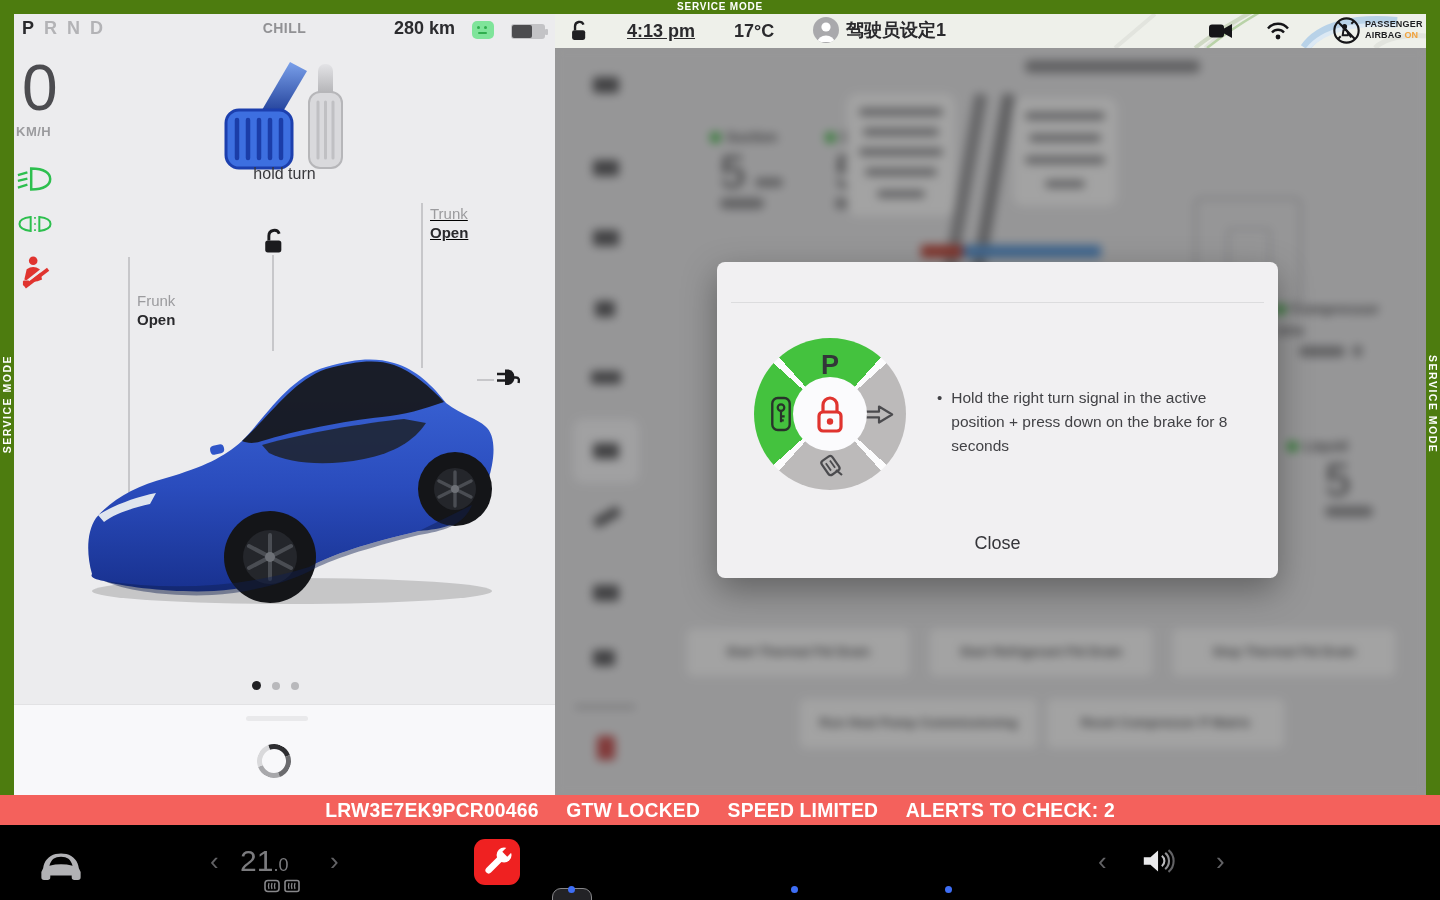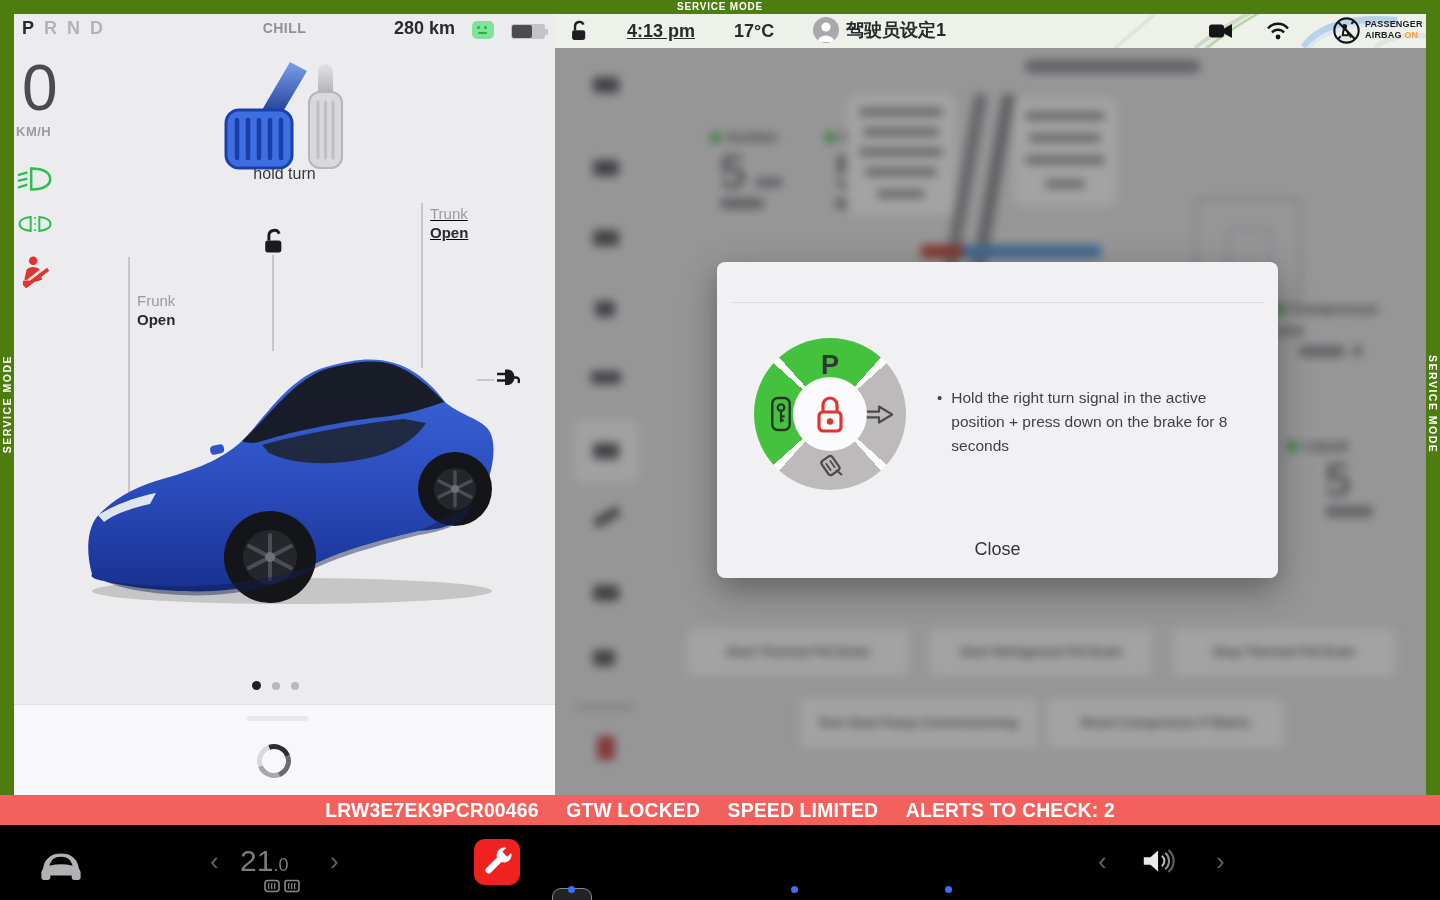--- a/index.html
+++ b/index.html
@@ -391,21 +391,21 @@
           <circle cx="18" cy="29.5" r="3.2" fill="#e0342f"></circle>
         </svg>
       </div>
     </div>
 
     <div class="abs bullet-row" style="left:220px;top:124px;">
       <span class="bullet-dot">•</span>
       <span class="bullet-text">Hold the right turn signal in the active position + press down on the brake for 8 seconds</span>
     </div>
 
-    <div class="abs modal-close" style="top:277px;">Close</div>
+    <div class="abs modal-close" style="top:271px;">Close</div>
   </div>
 
   <div class="alert-bar abs">
     <div class="alert-inner">
       <span>LRW3E7EK9PCR00466</span>
       <span>GTW LOCKED</span>
       <span>SPEED LIMITED</span>
       <span>ALERTS TO CHECK: 2</span>
     </div>
   </div>

